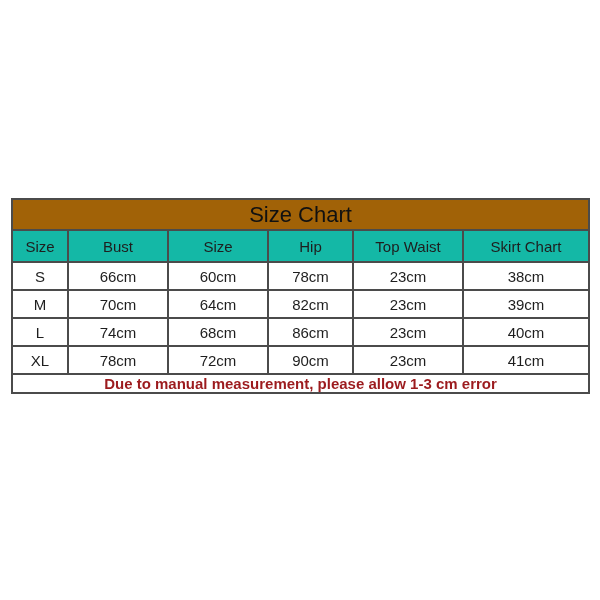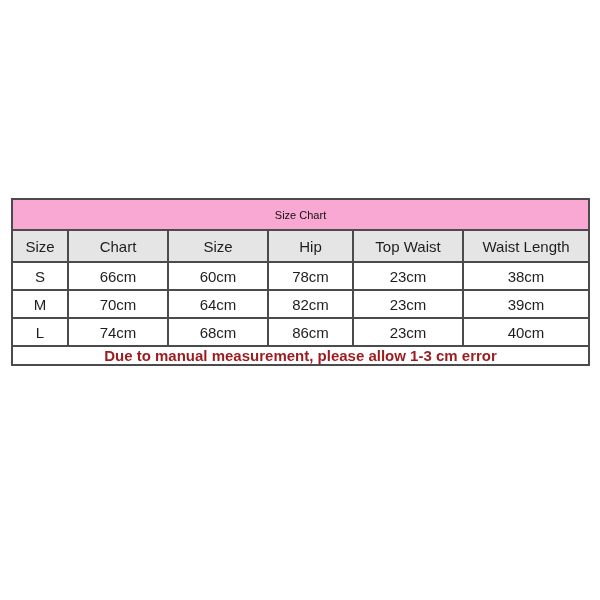--- a/index.html
+++ b/index.html
@@ -26,27 +26,27 @@
     border: 2px solid #4b4b4b;
     text-align: center;
     vertical-align: middle;
     color: #1e1e1e;
     font-weight: normal;
     overflow: hidden;
     white-space: nowrap;
   }
   tr.title-row th {
     height: 31px;
-    background: #f9a8d4;
-    font-size: 11px;
+    background: #a16207;
+    font-size: 22px;
     color: #111111;
   }
   tr.header-row td {
     height: 32px;
-    background: #e5e5e5;
+    background: #14b8a6;
     font-size: 15px;
   }
   tr.data-row td {
     height: 28px;
     background: #ffffff;
     font-size: 15px;
   }
   tr.note-row td {
     height: 16px;
     background: #ffffff;
@@ -67,25 +67,25 @@
       <col style="width:85px">
       <col style="width:110px">
       <col style="width:126px">
     </colgroup>
     <tbody>
       <tr class="title-row">
         <th colspan="6">Size Chart</th>
       </tr>
       <tr class="header-row">
         <td>Size</td>
-        <td>Chart</td>
+        <td>Bust</td>
         <td>Size</td>
         <td>Hip</td>
         <td>Top Waist</td>
-        <td>Waist Length</td>
+        <td>Skirt Chart</td>
       </tr>
       <tr class="data-row">
         <td>S</td>
         <td>66cm</td>
         <td>60cm</td>
         <td>78cm</td>
         <td>23cm</td>
         <td>38cm</td>
       </tr>
       <tr class="data-row">
@@ -97,18 +97,26 @@
         <td>39cm</td>
       </tr>
       <tr class="data-row">
         <td>L</td>
         <td>74cm</td>
         <td>68cm</td>
         <td>86cm</td>
         <td>23cm</td>
         <td>40cm</td>
       </tr>
+      <tr class="data-row">
+        <td>XL</td>
+        <td>78cm</td>
+        <td>72cm</td>
+        <td>90cm</td>
+        <td>23cm</td>
+        <td>41cm</td>
+      </tr>
       <tr class="note-row">
         <td colspan="6">Due to manual measurement, please allow 1-3 cm error</td>
       </tr>
     </tbody>
   </table>
 </div>
 
 </body></html>

